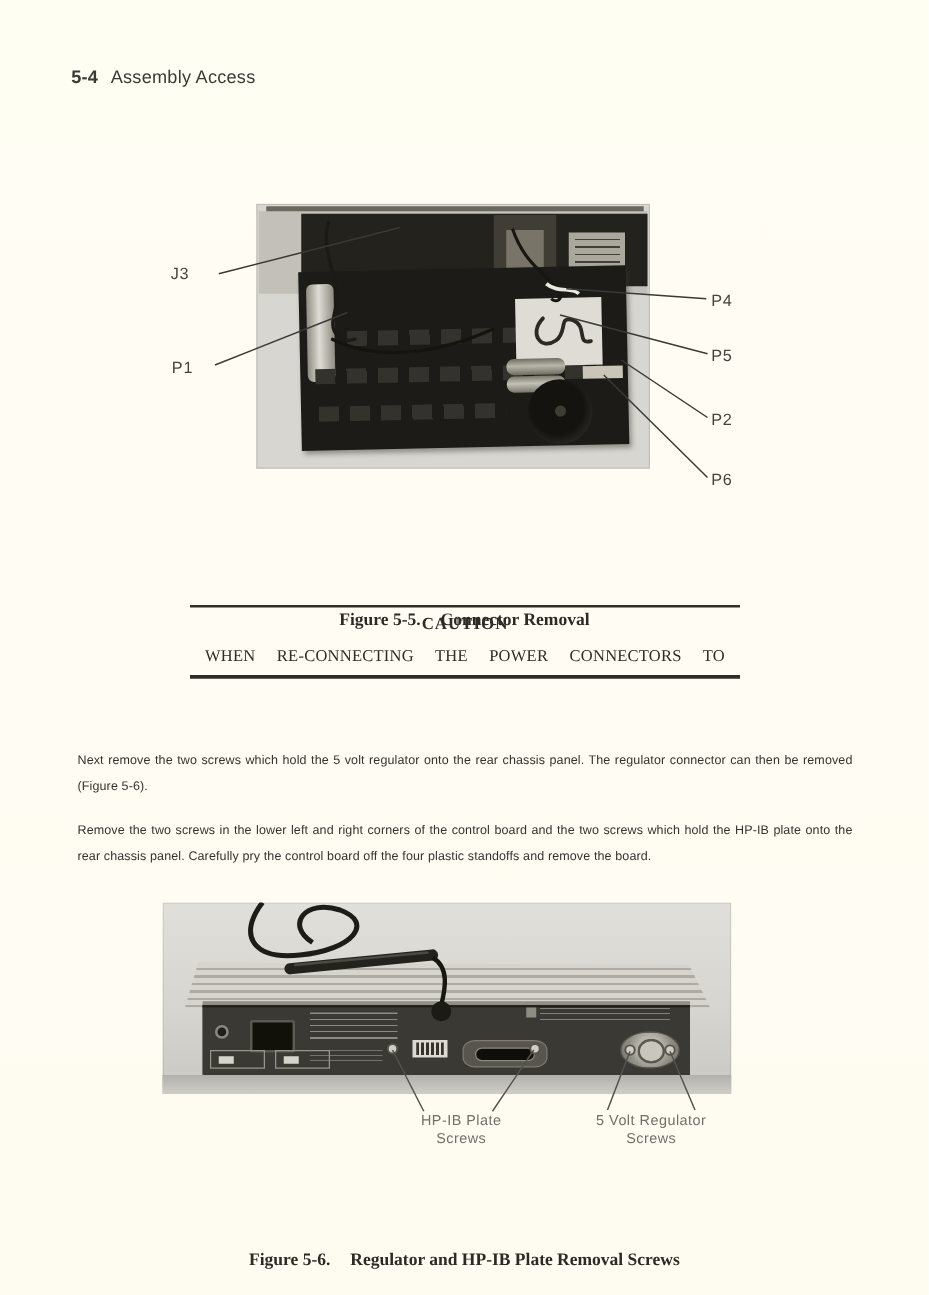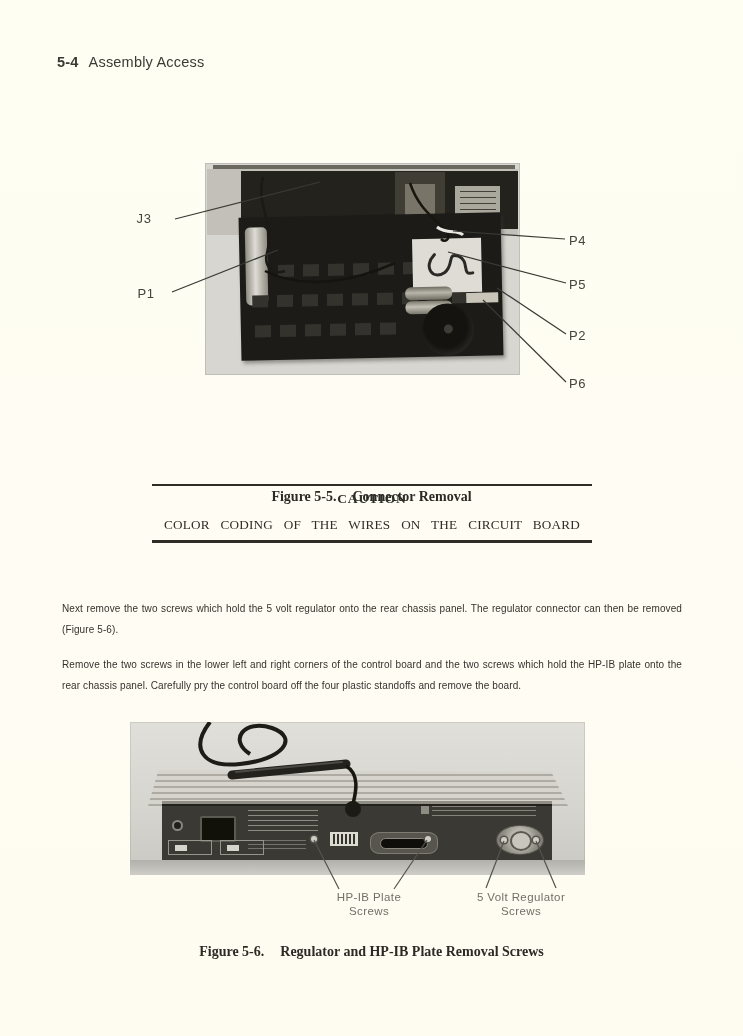--- a/index.html
+++ b/index.html
@@ -89,21 +89,21 @@
   .p2-shadow { left:0; top:138px; width:455px; height:15px;
       background:linear-gradient(180deg,#b2b0aa, #cfcdc7); }
   .photo-label { position:absolute; text-align:center; font-size:11.5px; line-height:14px;
       color:#716f69; letter-spacing:0.4px; }
 
   
   .caption { position:absolute; left:0; width:743px; text-align:center;
       font-family:"Liberation Serif", serif; font-weight:bold; font-size:14px; color:#2b2a25;margin-top:44px; }
   .caption .cap-label { margin-right:16px; }
   .cap1 { top:445px; }
-  .cap2 { top:900px; }
+  .cap2 { top:957px; }
 
   
   .caution { left:152px; top:484px; width:440px;
       border-top:2px solid #2e2d28; border-bottom:3px solid #2e2d28;
       padding:5px 12px 6px; font-family:"Liberation Serif", serif; color:#2e2d28; }
   .caution-title { text-align:center; font-weight:bold; font-size:13.5px; letter-spacing:0.8px;
       margin-bottom:10px; }
   .caution-line { font-size:13.2px; line-height:16.5px; letter-spacing:0.2px; white-space:nowrap; }
   .caution-line.just { text-align:justify; text-align-last:justify; white-space:normal; }
 
@@ -173,21 +173,21 @@
   <div class="callout" style="left:569px; top:168px;">P2</div>
   <div class="callout" style="left:569px; top:216px;">P6</div>
 </div>
 
 <div class="caption cap1">
   <span class="cap-label">Figure 5-5.</span><span>Connector Removal</span>
 </div>
 
 <div class="abs caution">
   <div class="caution-title">CAUTION</div>
-  <div class="caution-line just">COLOR CODING OF THE WIRES ON THE CIRCUIT BOARD</div>
+  <div class="caution-line just">WHEN RE-CONNECTING THE POWER CONNECTORS TO</div>
 </div>
 
 <p class="para para1">Next remove the two screws which hold the 5 volt regulator onto the rear chassis panel. The regulator connector can then be removed (Figure 5-6).</p>
 <p class="para para2">Remove the two screws in the lower left and right corners of the control board and the two screws which hold the HP-IB plate onto the rear chassis panel. Carefully pry the control board off the four plastic standoffs and remove the board.</p>
 
 <div class="abs fig2">
 
   <div class="abs photo2">
     <div class="abs p2-top"></div>
     <div class="abs p2-panel"></div>

